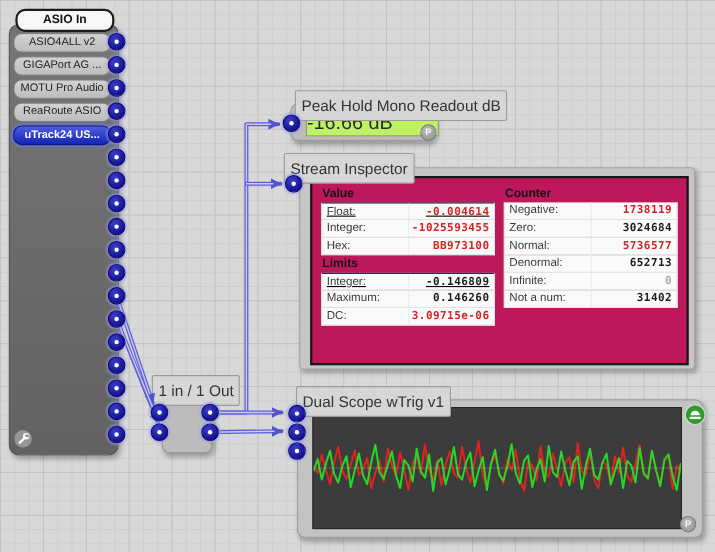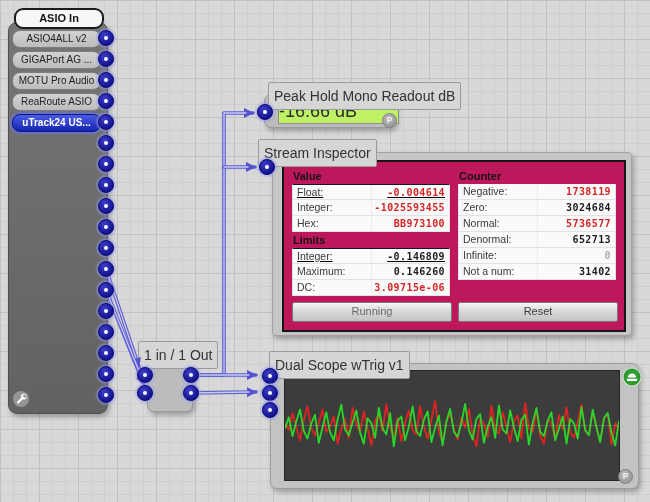--- a/index.html
+++ b/index.html
@@ -160,22 +160,20 @@
       <div class="t-row">
         <span class="t-label">Infinite:</span>
         <span class="t-val dim">0</span>
       </div>
       <div class="t-row">
         <span class="t-label">Not a num:</span>
         <span class="t-val">31402</span>
       </div>
     </div>
 
-    <div id="btn-running" class="insp-btn">Running</div>
-    <div id="btn-reset" class="insp-btn">Reset</div>
   </div>
 </div>
 
 <div class="tab" style="left:269px;top:351px">Dual Scope wTrig v1</div>
 <div id="scope-body" class="node-shadow">
   <div id="scope-screen">
     <svg id="wave" width="334" height="109" viewBox="0 0 334 109">
         <polyline points="0.0,52.3 3.8,59.1 7.5,42.1 11.3,56.5 15.0,69.3 18.8,48.9 22.5,35.3 26.3,57.4 30.0,64.2 33.8,51.5 37.5,38.7 41.3,60.8 45.0,55.7 48.8,45.5 52.5,72.7 56.3,58.3 60.0,48.0 63.8,66.8 67.6,37.0 71.3,52.3 75.1,61.6 78.8,40.4 82.6,57.4 86.3,74.4 90.1,49.8 93.8,43.8 97.6,60.0 101.3,32.8 105.1,56.5 108.8,65.9 112.6,47.2 116.3,70.2 120.1,51.5 123.8,39.5 127.6,59.1 131.3,63.4 135.1,35.3 138.9,55.7 142.6,67.6 146.4,48.9 150.1,30.2 153.9,60.8 157.6,71.8 161.4,50.6 165.1,43.0 168.9,58.3 172.6,68.5 176.4,46.4 180.1,56.5 183.9,37.9 187.6,64.2 191.4,75.3 195.1,48.0 198.9,52.3 202.7,65.9 206.4,34.5 210.2,59.1 213.9,62.5 217.7,41.3 221.4,55.7 225.2,71.0 228.9,49.8 232.7,44.6 236.4,67.6 240.2,31.9 243.9,57.4 247.7,60.8 251.4,38.7 255.2,65.0 258.9,72.7 262.7,48.9 266.4,51.5 270.2,68.5 274.0,43.8 277.7,58.3 281.5,36.2 285.2,61.6 289.0,66.8 292.7,50.6 296.5,33.6 300.2,60.0 304.0,63.4 307.7,40.4 311.5,56.5 315.2,70.2 319.0,47.2 322.7,43.0 326.5,73.5 330.2,52.3 334.0,59.1" fill="none" stroke="#e02222" stroke-width="1.8" stroke-linejoin="round"></polyline>
         <polyline points="0.0,57.4 3.8,46.4 7.5,65.0 11.3,50.6 15.0,38.7 18.8,60.0 22.5,67.6 26.3,52.3 30.0,43.8 33.8,71.8 37.5,56.5 41.3,41.3 45.0,60.8 48.8,69.3 52.5,48.9 56.3,33.6 60.0,58.3 63.8,64.2 67.6,51.5 71.3,39.5 75.1,61.6 78.8,72.7 82.6,47.2 86.3,52.3 90.1,66.8 93.8,37.0 97.6,57.4 101.3,63.4 105.1,42.1 108.8,75.3 112.6,49.8 116.3,45.5 120.1,69.3 123.8,55.7 127.6,35.3 131.3,60.0 135.1,65.0 138.9,48.9 142.6,40.4 146.4,71.0 150.1,56.5 153.9,44.6 157.6,74.4 161.4,50.6 165.1,37.9 168.9,60.8 172.6,65.9 176.4,52.3 180.1,32.8 183.9,59.1 187.6,68.5 191.4,48.0 195.1,43.0 198.9,71.8 202.7,55.7 206.4,46.4 210.2,66.8 213.9,34.5 217.7,58.3 221.4,62.5 225.2,39.5 228.9,56.5 232.7,70.2 236.4,48.9 240.2,43.8 243.9,73.5 247.7,51.5 251.4,37.0 255.2,60.8 258.9,65.0 262.7,49.8 266.4,41.3 270.2,69.3 274.0,57.4 277.7,45.5 281.5,72.7 285.2,48.0 289.0,52.3 292.7,67.6 296.5,36.2 300.2,59.1 304.0,64.2 307.7,38.7 311.5,56.5 315.2,71.0 319.0,47.2 322.7,42.1 326.5,61.6 330.2,74.4 334.0,49.8" fill="none" stroke="#28d828" stroke-width="1.8" stroke-linejoin="round"></polyline>
       </svg>

